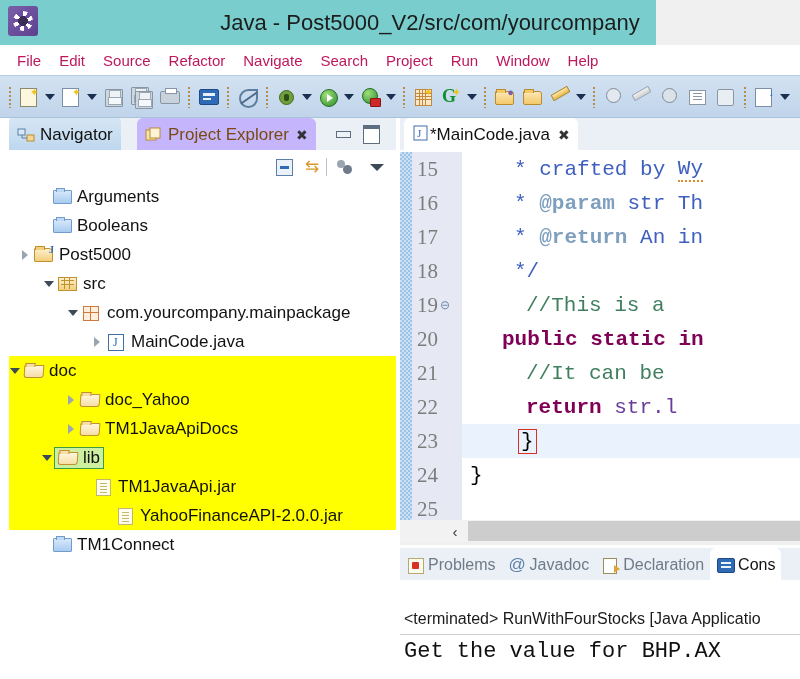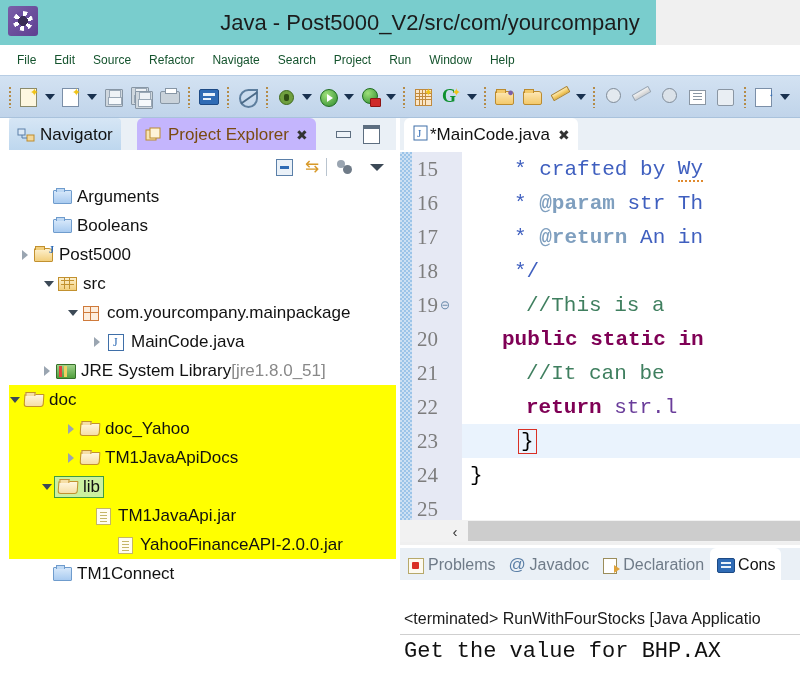--- a/index.html
+++ b/index.html
@@ -37,21 +37,21 @@
     padding-left:60px;box-sizing:border-box;
   }
 
   
   .menubar{
     position:absolute;left:0;top:45px;width:800px;height:30px;
     background:#ffffff;display:flex;align-items:center;padding-left:8px;
     box-sizing:border-box;
   }
   .menubar .mi{
-    font-size:12px;color:#14532d;padding:0 9px;white-space:nowrap;cursor:default;
+    font-size:15px;color:#be185d;padding:0 9px;white-space:nowrap;cursor:default;
   }
 
   
   .toolbar{
     position:absolute;left:0;top:75px;width:800px;height:43px;
     background:linear-gradient(#d3e2f2,#c0d4ea);
     border-top:1px solid #b7cde4;border-bottom:1px solid #a9c2dc;
     display:flex;align-items:center;box-sizing:border-box;padding-left:4px;
     overflow:hidden;
   }
@@ -511,28 +511,20 @@
     </div>
 
     <div class="trow" style="padding-left:82px;">
       <span class="arr closed"></span>
       <span class="tico">
           <span class="ti-java"></span>
         </span>
       <span>MainCode.java</span>
     </div>
 
-    <div class="trow" style="padding-left:32px;">
-      <span class="arr closed"></span>
-      <span class="tico">
-          <span class="ti-jre"></span>
-        </span>
-      <span>JRE System Library</span>
-      <span style="color:#888"> [jre1.8.0_51]</span>
-    </div>
 
     <div class="trow hl-yellow" style="">
       <span class="arr open"></span>
       <span class="tico">
           <span class="ti-openfolder"></span>
         </span>
       <span>doc</span>
     </div>
 
     <div class="trow hl-yellow" style="padding-left:56px;">

